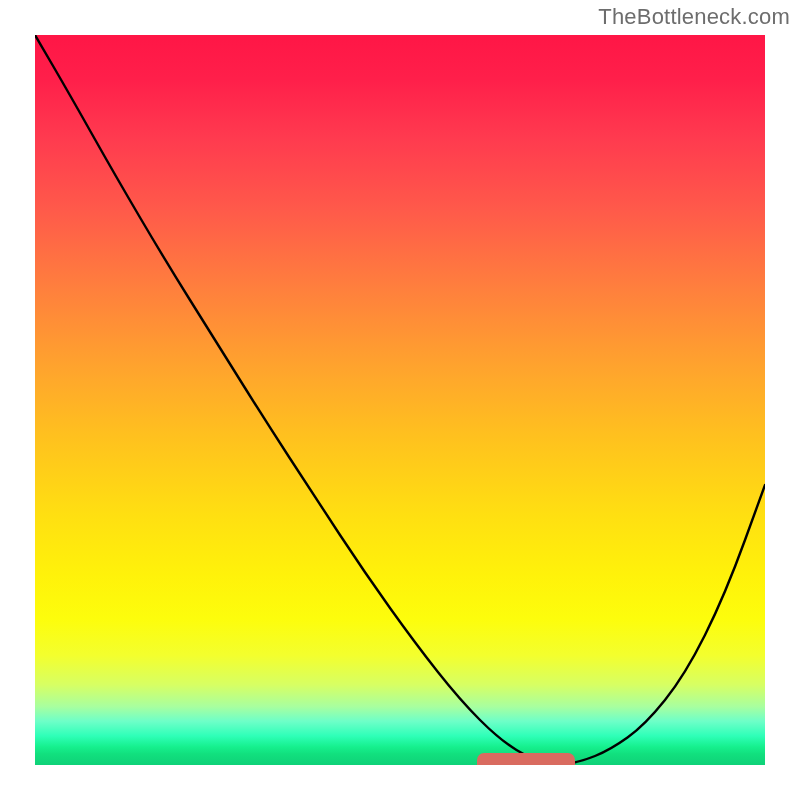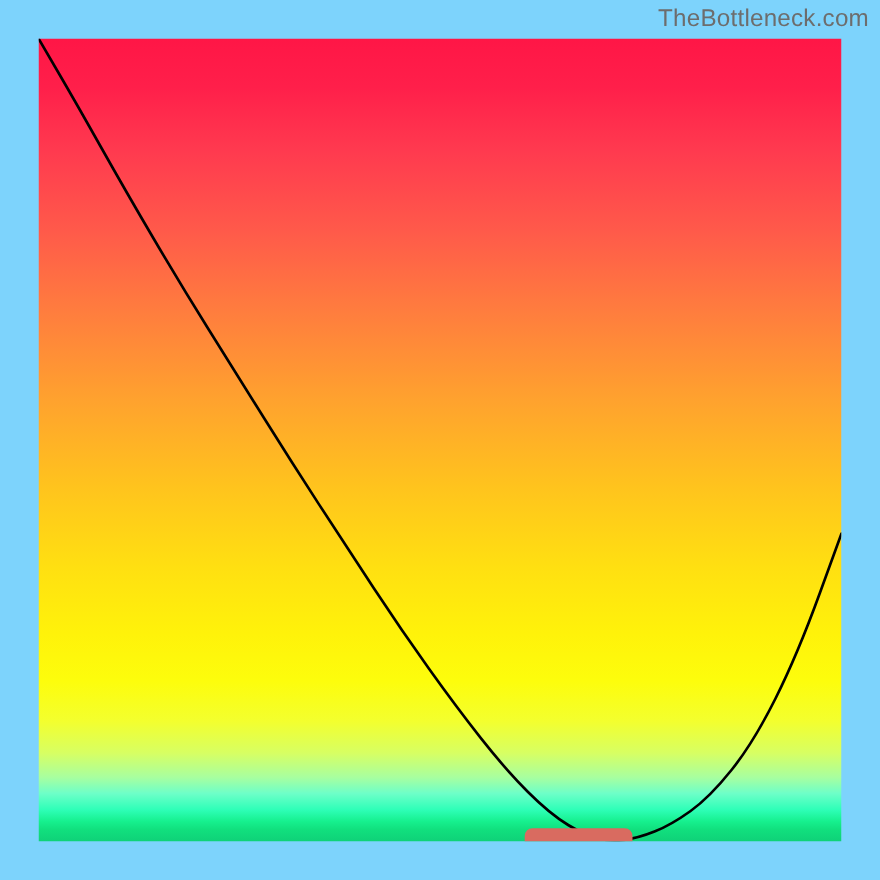--- a/index.html
+++ b/index.html
@@ -8,21 +8,21 @@
     width: 800px;
     height: 800px;
     background: #000;
     font-family: Arial, Helvetica, sans-serif;
     overflow: hidden;
   }
   .frame {
     position: relative;
     width: 800px;
     height: 800px;
-    background: #7dd3fc;
+    background: #ffffff;
   }
   .plot {
     position: absolute;
     left: 35px;
     top: 35px;
     width: 730px;
     height: 730px;
     overflow: hidden;
   }
   .gradient {

